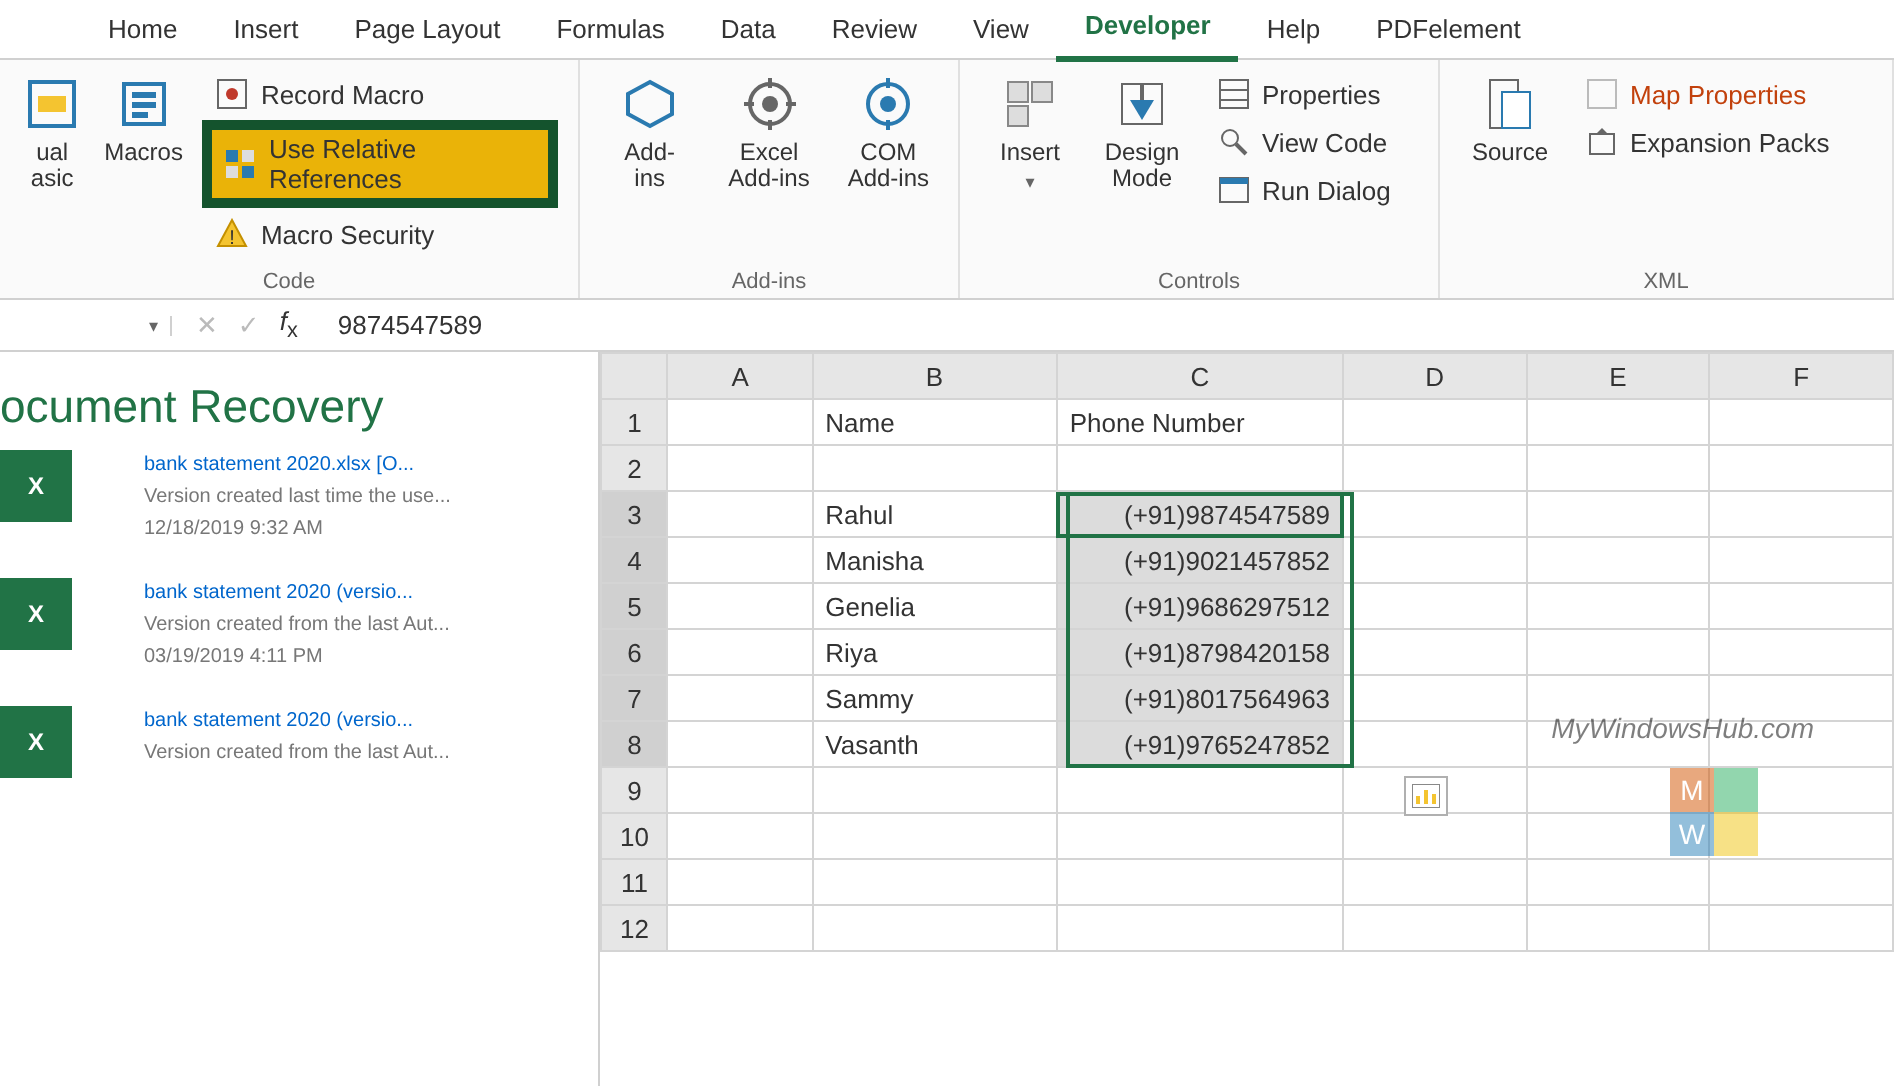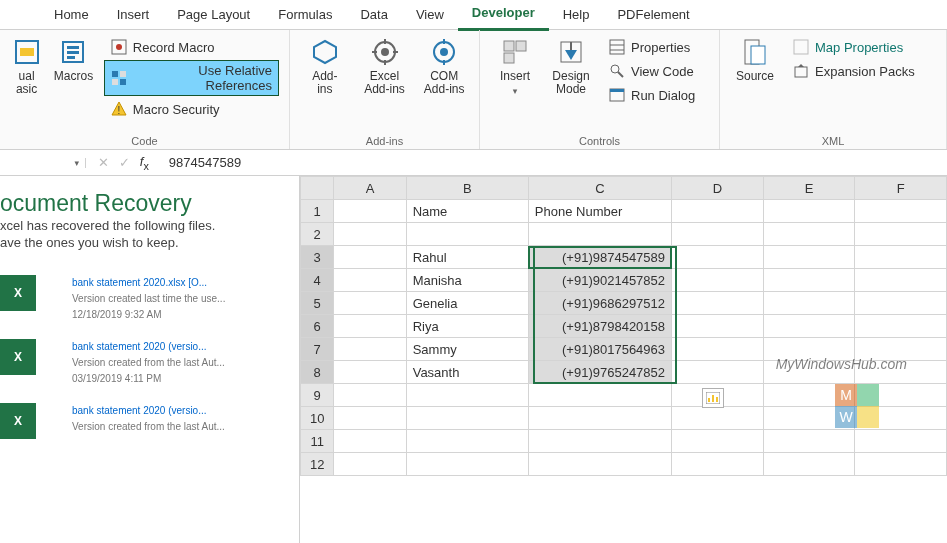--- a/index.html
+++ b/index.html
@@ -14,22 +14,22 @@
 .ribbon { display: flex; height: 120px; border-bottom: 1px solid #d0d0d0; background: #fafafa; }
 .group { border-right: 1px solid #e0e0e0; padding: 6px 10px 2px; display: flex; flex-direction: column; justify-content: space-between; }
 .group-label { text-align: center; font-size: 11px; color: #666; padding-top: 2px; }
 .group-body { display: flex; align-items: flex-start; gap: 6px; }
 
 .bigbtn { display: flex; flex-direction: column; align-items: center; width: 50px; cursor: pointer; text-align: center; font-size: 12px; line-height: 13px; gap: 2px; }
 .bigbtn .ic { width: 32px; height: 32px; display: flex; align-items: center; justify-content: center; }
 
 .smallbtns { display: flex; flex-direction: column; gap: 2px; }
 .smallbtn { display: flex; align-items: center; gap: 6px; padding: 2px 6px; cursor: pointer; font-size: 13px; border: 1px solid transparent; }
-.smallbtn.highlight { background: #7dd3fc; border: 1px solid #14532d; text-align: right; }
-.smallbtn.disabled { color: #0f766e; }
+.smallbtn.highlight { background: #eab308; border: 5px solid #14532d; }
+.smallbtn.disabled { color: #c2410c; }
 .smallbtn .ic { width: 16px; height: 16px; display: flex; align-items: center; justify-content: center; }
 
 .chev { font-size: 9px; color: #666; }
 
 
 .formulabar { display: flex; align-items: center; height: 26px; border-bottom: 1px solid #d0d0d0; background: #fff; }
 .namebox { width: 86px; border-right: 1px solid #d0d0d0; padding: 0 6px; display: flex; align-items: center; justify-content: space-between; }
 .fxbtns { display: flex; gap: 10px; padding: 0 12px; align-items: center; }
 .fxinput { flex: 1; padding: 0 8px; }
 
@@ -65,20 +65,21 @@
 </style>
 </head>
 <body>
 
 <div class="tabs">
   <div class="tab">Home</div>
   <div class="tab">Insert</div>
   <div class="tab">Page Layout</div>
   <div class="tab">Formulas</div>
   <div class="tab">Data</div>
+  <div class="tab">Review</div>
   <div class="tab">View</div>
   <div class="tab active">Developer</div>
   <div class="tab">Help</div>
   <div class="tab">PDFelement</div>
 </div>
 
 <div class="ribbon">
 
   <div class="group" style="width:290px">
     <div class="group-body">
@@ -282,24 +283,20 @@
     <span style="color:#bbb">✓</span>
     <span><i>f</i><sub>x</sub></span>
   </div>
   <div class="fxinput">9874547589</div>
 </div>
 
 <div class="main">
 
   <div class="recovery">
     <h1>ocument Recovery</h1>
-    <div class="msg">
-      <div>xcel has recovered the following files.</div>
-      <div>ave the ones you wish to keep.</div>
-    </div>
     <div class="recitem">
       <div class="docic">X</div>
       <div class="meta">
         <div class="fn">bank statement 2020.xlsx  [O...</div>
         <div class="sub">Version created last time the use...</div>
         <div class="sub">12/18/2019 9:32 AM</div>
       </div>
     </div>
     <div class="recitem">
       <div class="docic">X</div>

